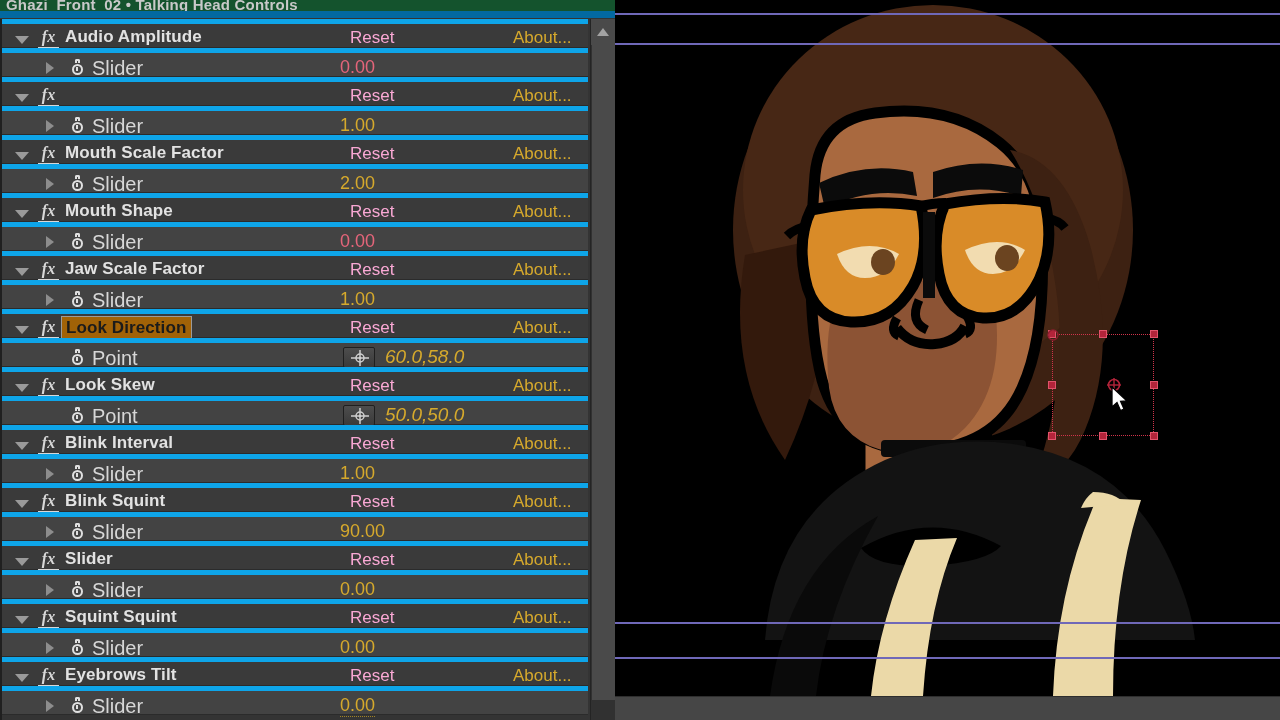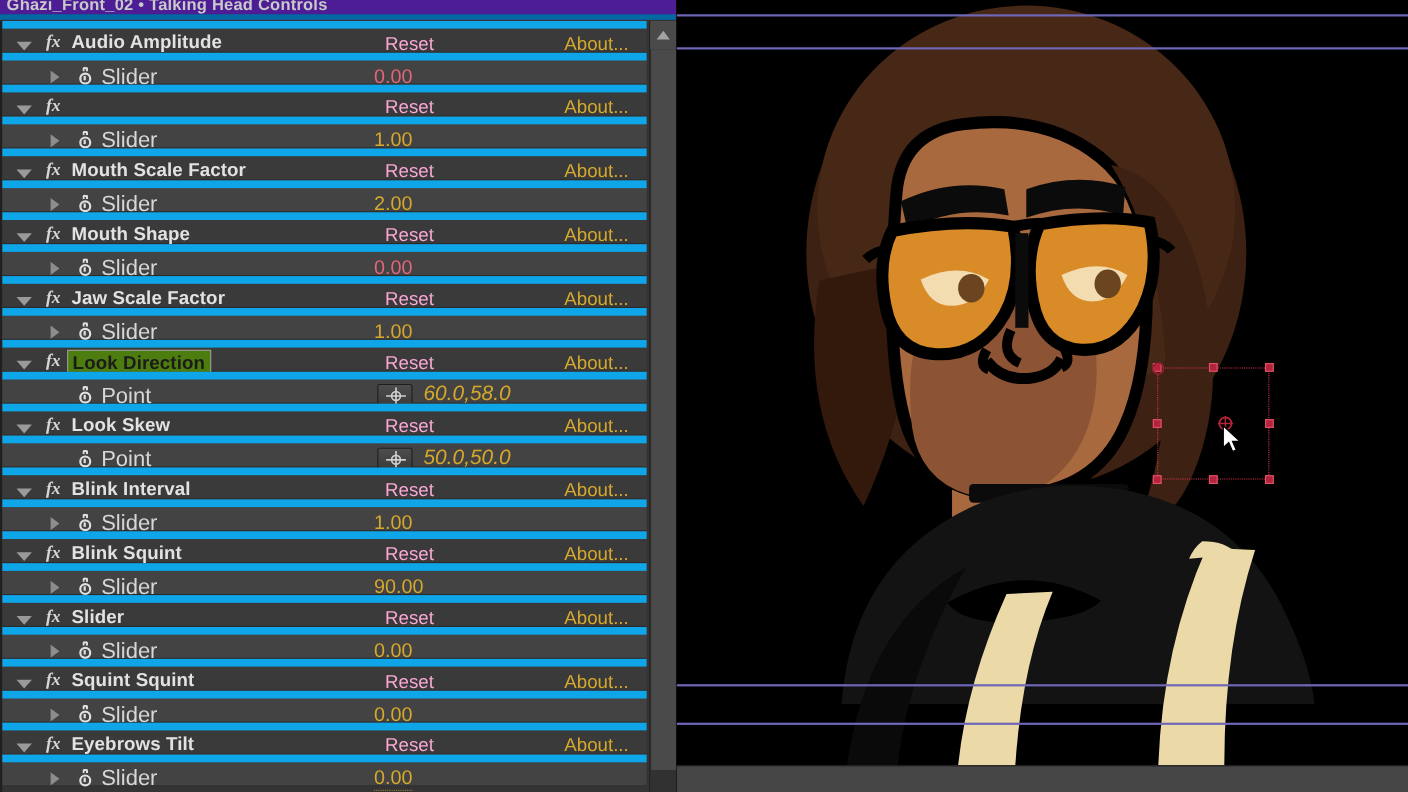--- a/index.html
+++ b/index.html
@@ -8,40 +8,40 @@
 
   #app { position:relative; width:1280px; height:720px; }
 
   
   #ec-panel {
     position:absolute; left:0; top:0; width:615px; height:720px;
     background:#343434; overflow:hidden;
   }
   #ec-tabbar {
     position:absolute; left:0; top:0; width:615px; height:18px;
-    background:#4c1d95;
-    border-bottom:5px solid #0369a1;
+    background:#14532d;
+    border-bottom:7px solid #0369a1;
     overflow:hidden;
     text-decoration:underline;
   }
   #ec-tabtext {
     position:absolute; left:6px; top:-4px;
     font-size:15px; font-weight:bold; color:#c9c9c9;
     letter-spacing:0.2px; white-space:nowrap;
   }
   #ec-list {
     position:absolute; left:0; top:19px; width:588px; height:701px;
     border-left:2px solid #202020;
     overflow:hidden;
   }
 
   .row {
     position:relative; width:586px; height:29px;
     border-bottom:1px solid #2b2b2b;
-    border-top:7px solid #0ea5e9;
+    border-top:5px solid #0ea5e9;
   }
   .row.effect   { background:#3a3a3a; }
   .row.prop     { background:#434343; }
 
   .tri {
     position:absolute; width:0; height:0; cursor:pointer;
   }
   .tri.down {
     left:13px; top:12px;
     border-left:7px solid transparent; border-right:7px solid transparent;
@@ -77,21 +77,21 @@
   .stopwatch .sw-tick {
     position:absolute; left:6px; top:8px; width:2px; height:4px; background:#e0e0e0;
   }
 
   .ename {
     position:absolute; left:63px; top:3px;
     font-size:17px; font-weight:bold; color:#e2e2e2;
     white-space:nowrap; letter-spacing:0.1px;
   }
   .ename.sel {
-    background:#4d7c0f; color:#1b1b1b;
+    background:#a16207; color:#1b1b1b;
     padding:1px 5px 2px 4px; left:59px; top:2px;
     border:1px solid #9a9a9a;
   }
   .pname {
     position:absolute; left:90px; top:4px;
     font-size:20px; font-weight:normal; color:#d7d7d7;
     white-space:nowrap;
   }
 
   .reset {

